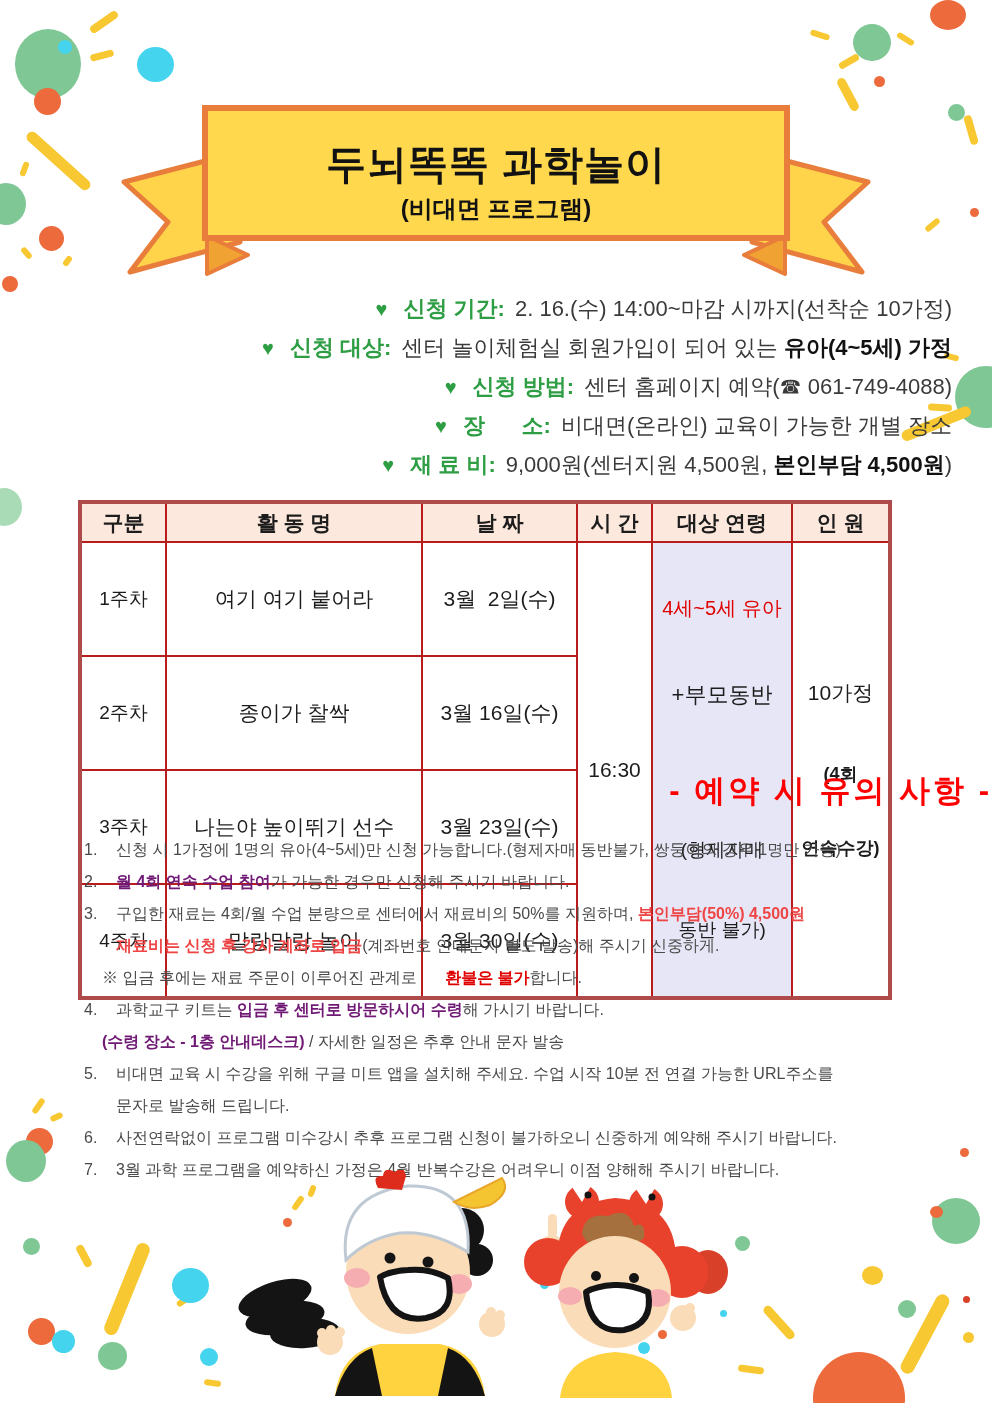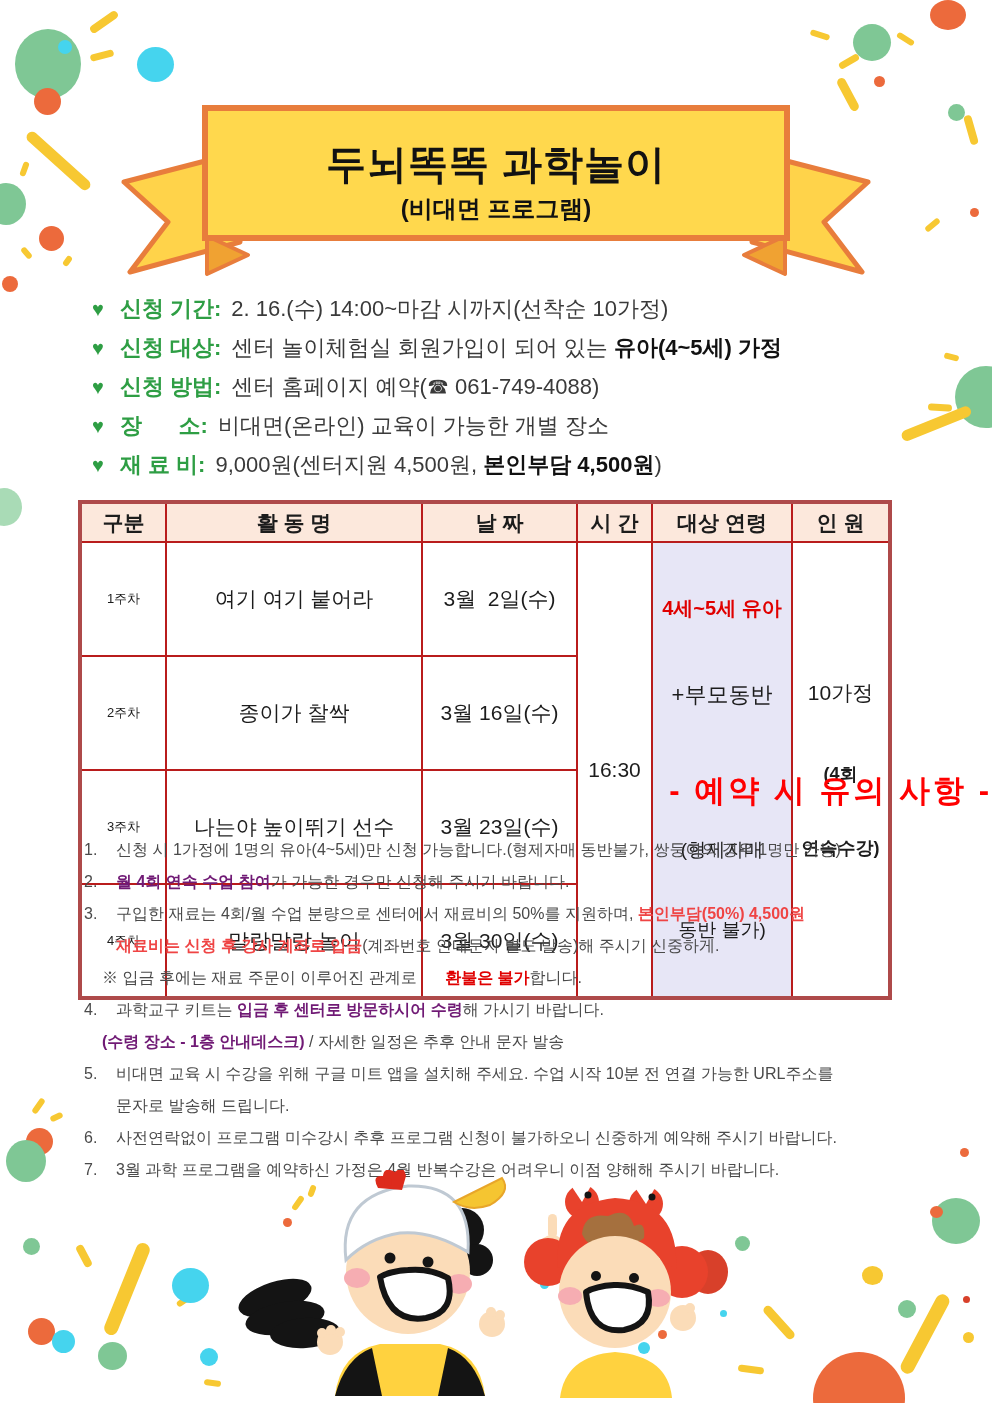--- a/index.html
+++ b/index.html
@@ -16,37 +16,37 @@
   .ribbon-svg { position:absolute; left:0; top:90px; }
   .banner-title {
     position:absolute; left:205px; top:137px; width:582px; text-align:center;
     font-size:40px; font-weight:800; color:#121212; letter-spacing:1px;
   }
   .banner-subtitle {
     position:absolute; left:205px; top:193px; width:582px; text-align:center;
     font-size:24px; font-weight:800; color:#121212;
   }
   
-  .info-list { position:absolute; left:92px; top:296px; list-style:none; width:860px; }
+  .info-list { position:absolute; left:92px; top:296px; list-style:none; width:860px;text-align:right; }
   .info-item { font-size:22px; line-height:26px; margin-bottom:13px; color:#3a3a3a; white-space:pre; }
   .heart { color:#2E9E44; font-size:20px; margin-right:16px; }
   .info-label { color:#2E9E44; font-weight:bold; margin-right:10px; white-space:pre; }
   .info-item b { color:#111; }
   
   .schedule {
     position:absolute; left:78px; top:500px; width:810px;
     border-collapse:collapse; table-layout:fixed;
     border:4px solid #AE4A4A; text-align:center; color:#1c1c1c;
   }
   .schedule th, .schedule td { border:2px solid #b91c1c; white-space:pre; }
   .schedule thead th { background:#FCE8DC; height:40px; font-size:21px; font-weight:600; }
   .schedule tbody td { height:54px; font-size:21px; }
-  .schedule td.week { font-size:13px; }
+  .schedule td.week { font-size:19px; }
   .schedule td.age { background:#E7E6F6; font-size:22px; }
-  .age-red { color:#E00000; font-weight:bold; font-size:20px; margin-bottom:6px; }
+  .age-red { color:#E00000; font-weight:normal; font-size:20px; margin-bottom:6px; }
   .age-gap { height:22px; }
   .age-small { font-size:19px; line-height:28px; }
   .cap-main { font-size:21px; margin-bottom:6px; }
   .cap-small { font-size:18px; line-height:26px;font-weight:bold; }
   
   .notes-title {
     position:absolute; left:0; top:770px; width:992px; text-align:right;
     color:#FF0000; font-size:31px; font-weight:800; letter-spacing:3px;
   }
   .notes { position:absolute; left:84px; top:834px; width:866px; color:#4a4a4a; font-size:16px; }

